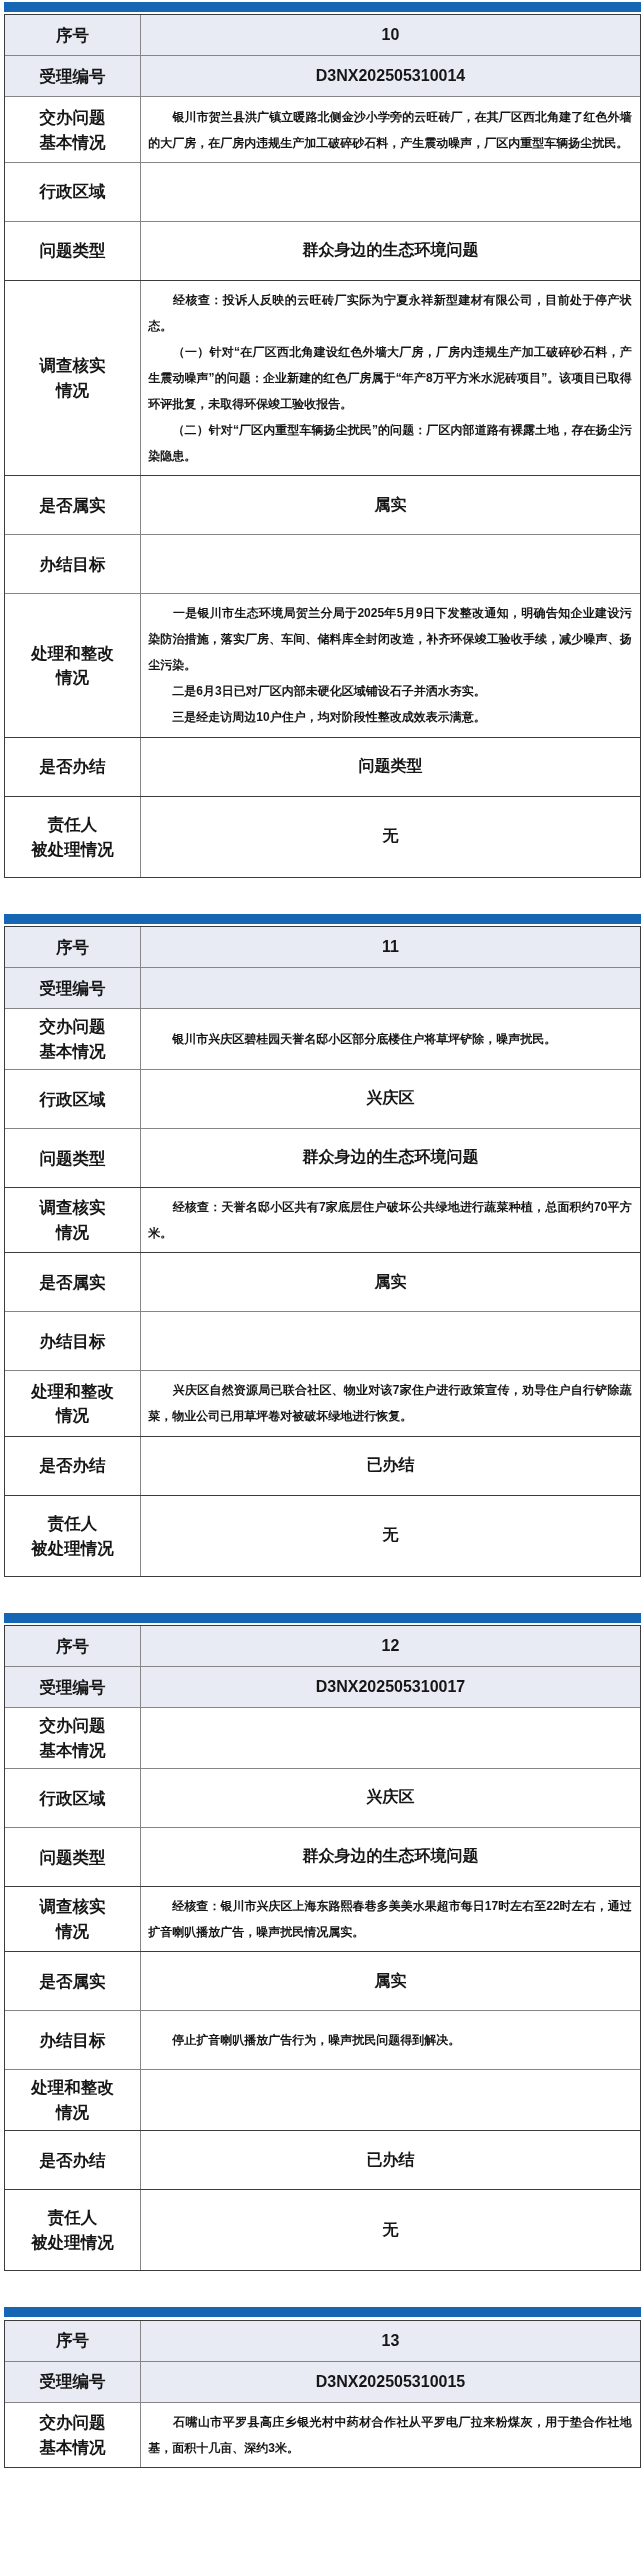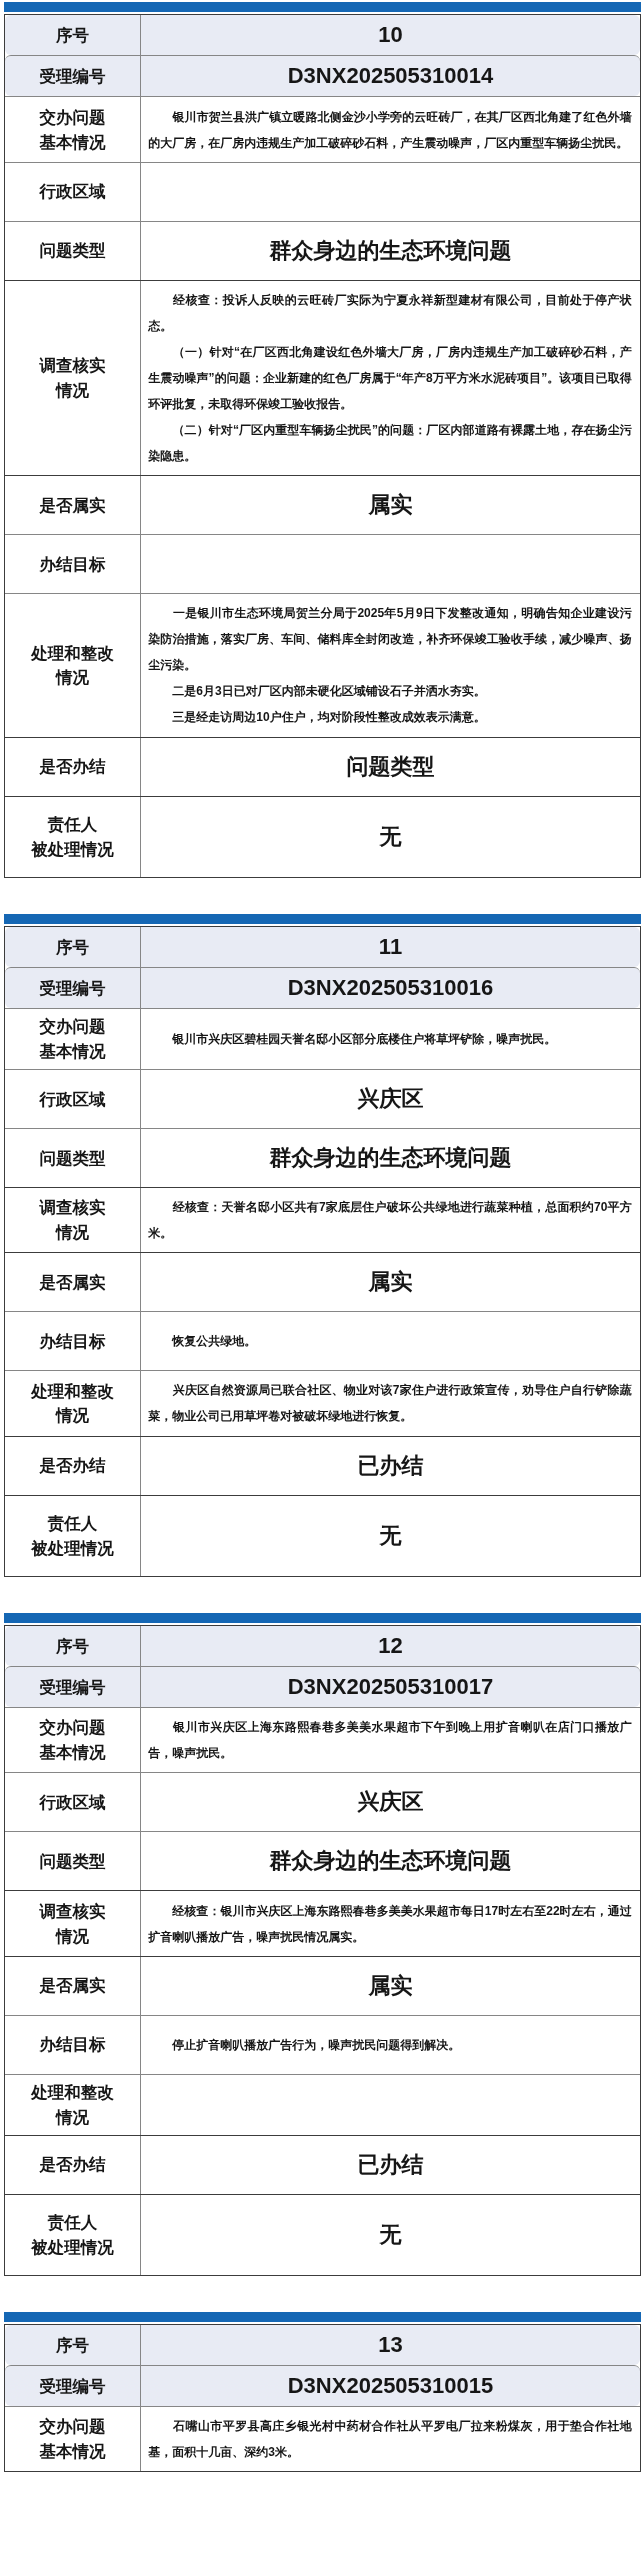--- a/index.html
+++ b/index.html
@@ -35,33 +35,33 @@
     display:flex;align-items:center;justify-content:center;
     text-align:center;
     font-size:16.5px;font-weight:700;line-height:1.5;
     white-space:pre-line;
     padding:5.2px 3.1px;
   }
   .cell.value{flex:1;min-width:0;}
   .center .cell.value{
     display:flex;align-items:center;justify-content:center;
     text-align:center;
-    font-size:22px;font-weight:700;
+    font-size:16px;font-weight:700;
     padding:4.1px 6.2px;
   }
   .para .cell.value{
     display:flex;flex-direction:column;justify-content:center;
     font-size:12px;font-weight:700;
     line-height:26px;
     text-align:justify;
     text-justify:inter-character;
     white-space:pre-line;
     padding:6.2px 8.2px 6.2px 7.2px;
   }
-  .h-sm{min-height:40px;border-radius:6px;}
+  .h-sm{min-height:40px;}
   .h-md{min-height:58px;}
   .h-lg{min-height:80px;}
 </style>
 </head>
 <body>
 
 <div class="page">
 
   <section class="case-table">
     <div class="bar"></div>
@@ -121,21 +121,20 @@
 
   <section class="case-table">
     <div class="bar"></div>
     <div class="tbody">
       <div class="row shaded h-sm center">
         <div class="cell label">序号</div>
         <div class="cell value">11</div>
       </div>
       <div class="row shaded h-sm center">
         <div class="cell label">受理编号</div>
-        <div class="cell value">D3NX202505310016</div>
       </div>
       <div class="row para">
         <div class="cell label">交办问题
 基本情况</div>
         <div class="cell value">　　银川市兴庆区碧桂园天誉名邸小区部分底楼住户将草坪铲除，噪声扰民。</div>
       </div>
       <div class="row h-md center">
         <div class="cell label">行政区域</div>
         <div class="cell value">兴庆区</div>
       </div>
@@ -147,21 +146,20 @@
         <div class="cell label">调查核实
 情况</div>
         <div class="cell value">　　经核查：天誉名邸小区共有7家底层住户破坏公共绿地进行蔬菜种植，总面积约70平方米。</div>
       </div>
       <div class="row h-md center sep">
         <div class="cell label">是否属实</div>
         <div class="cell value">属实</div>
       </div>
       <div class="row para h-md">
         <div class="cell label">办结目标</div>
-        <div class="cell value">　　恢复公共绿地。</div>
       </div>
       <div class="row para">
         <div class="cell label">处理和整改
 情况</div>
         <div class="cell value">　　兴庆区自然资源局已联合社区、物业对该7家住户进行政策宣传，劝导住户自行铲除蔬菜，物业公司已用草坪卷对被破坏绿地进行恢复。</div>
       </div>
       <div class="row h-md center sep">
         <div class="cell label">是否办结</div>
         <div class="cell value">已办结</div>
       </div>
@@ -180,21 +178,20 @@
         <div class="cell label">序号</div>
         <div class="cell value">12</div>
       </div>
       <div class="row shaded h-sm center">
         <div class="cell label">受理编号</div>
         <div class="cell value">D3NX202505310017</div>
       </div>
       <div class="row para">
         <div class="cell label">交办问题
 基本情况</div>
-        <div class="cell value">　　银川市兴庆区上海东路熙春巷多美美水果超市下午到晚上用扩音喇叭在店门口播放广告，噪声扰民。</div>
       </div>
       <div class="row h-md center">
         <div class="cell label">行政区域</div>
         <div class="cell value">兴庆区</div>
       </div>
       <div class="row h-md center">
         <div class="cell label">问题类型</div>
         <div class="cell value">群众身边的生态环境问题</div>
       </div>
       <div class="row para sep">

